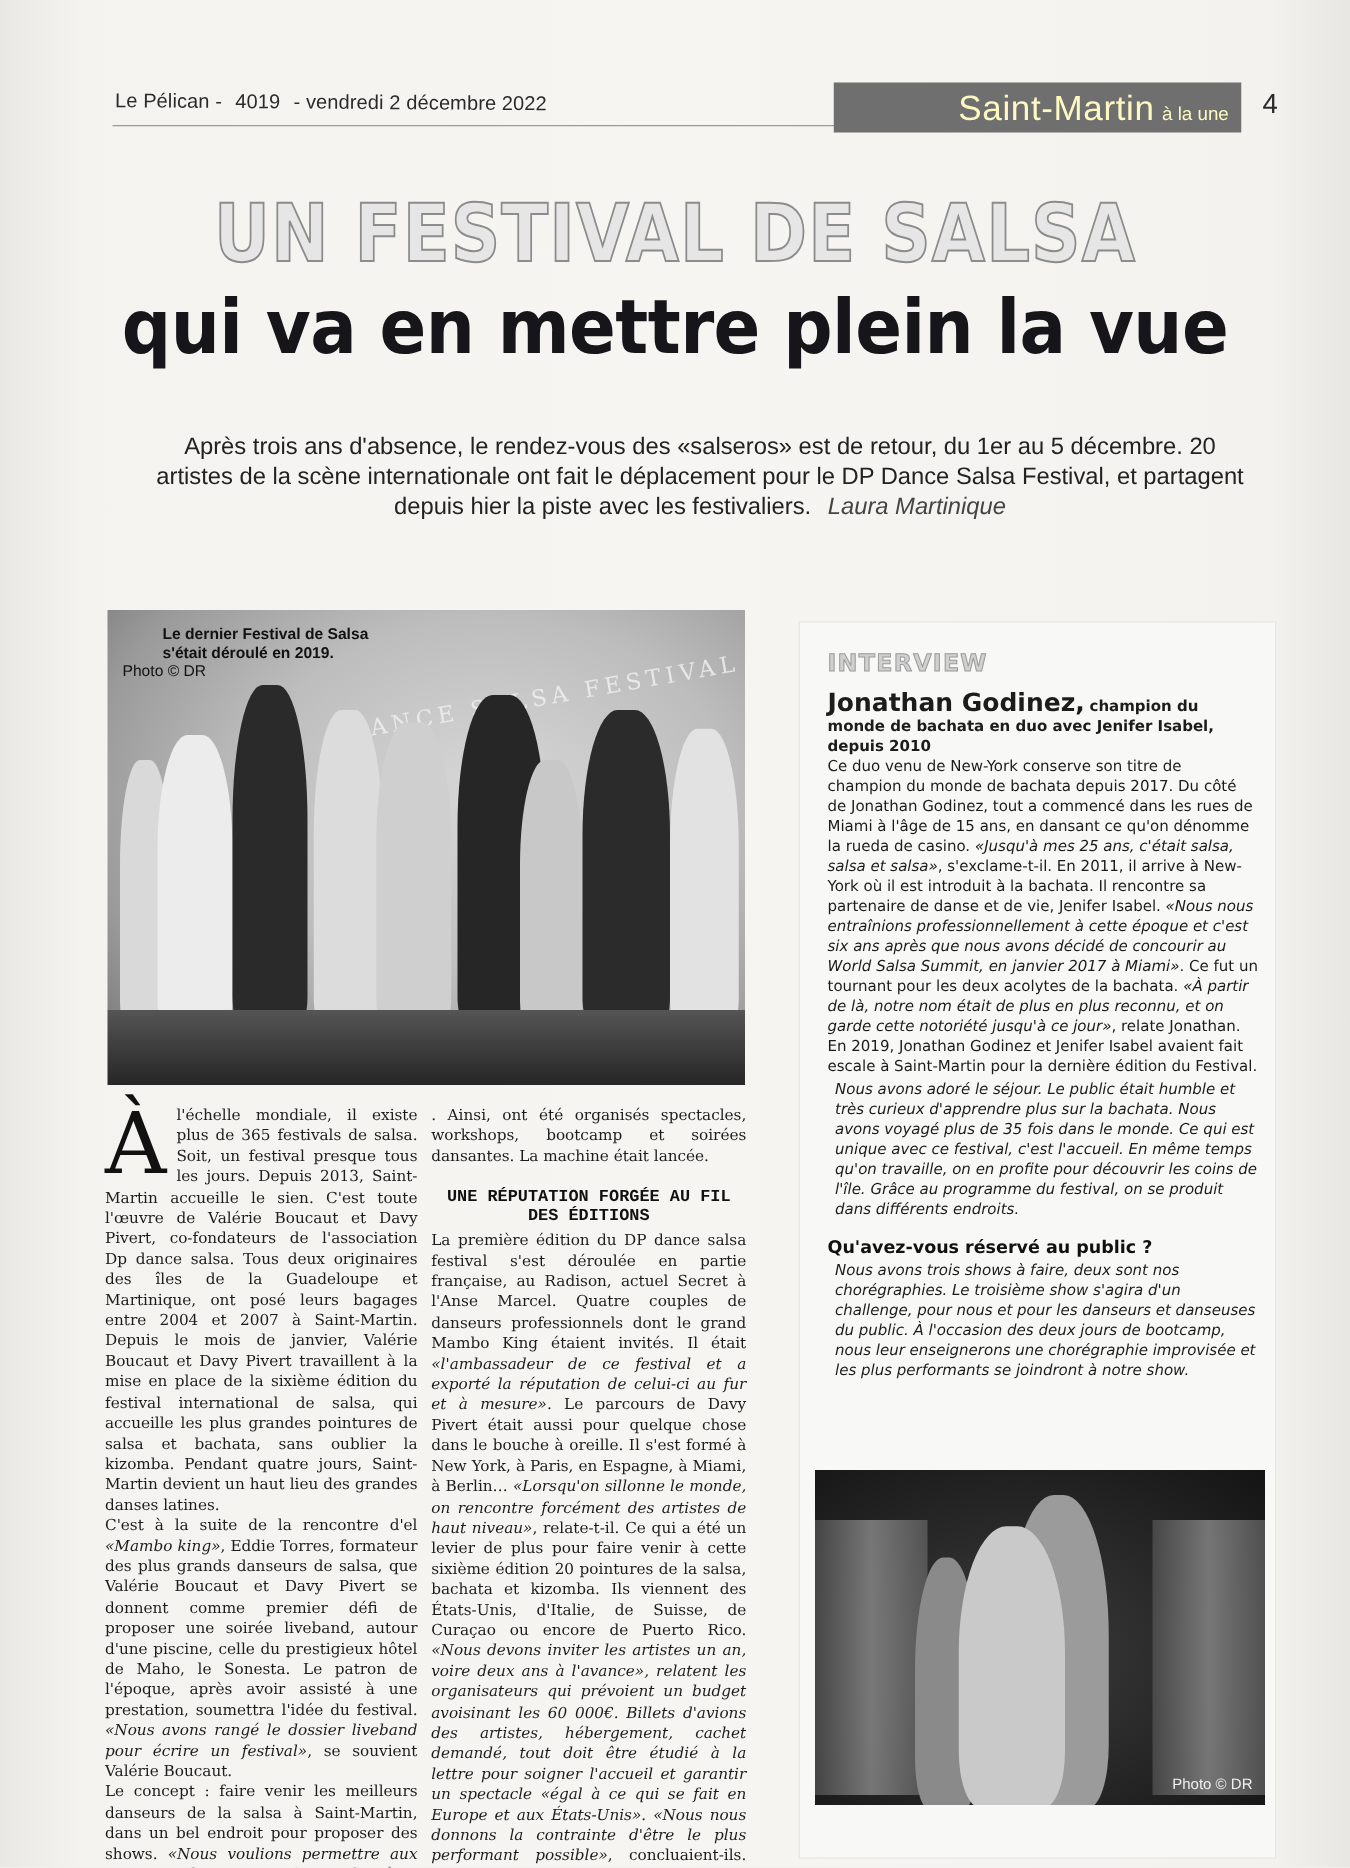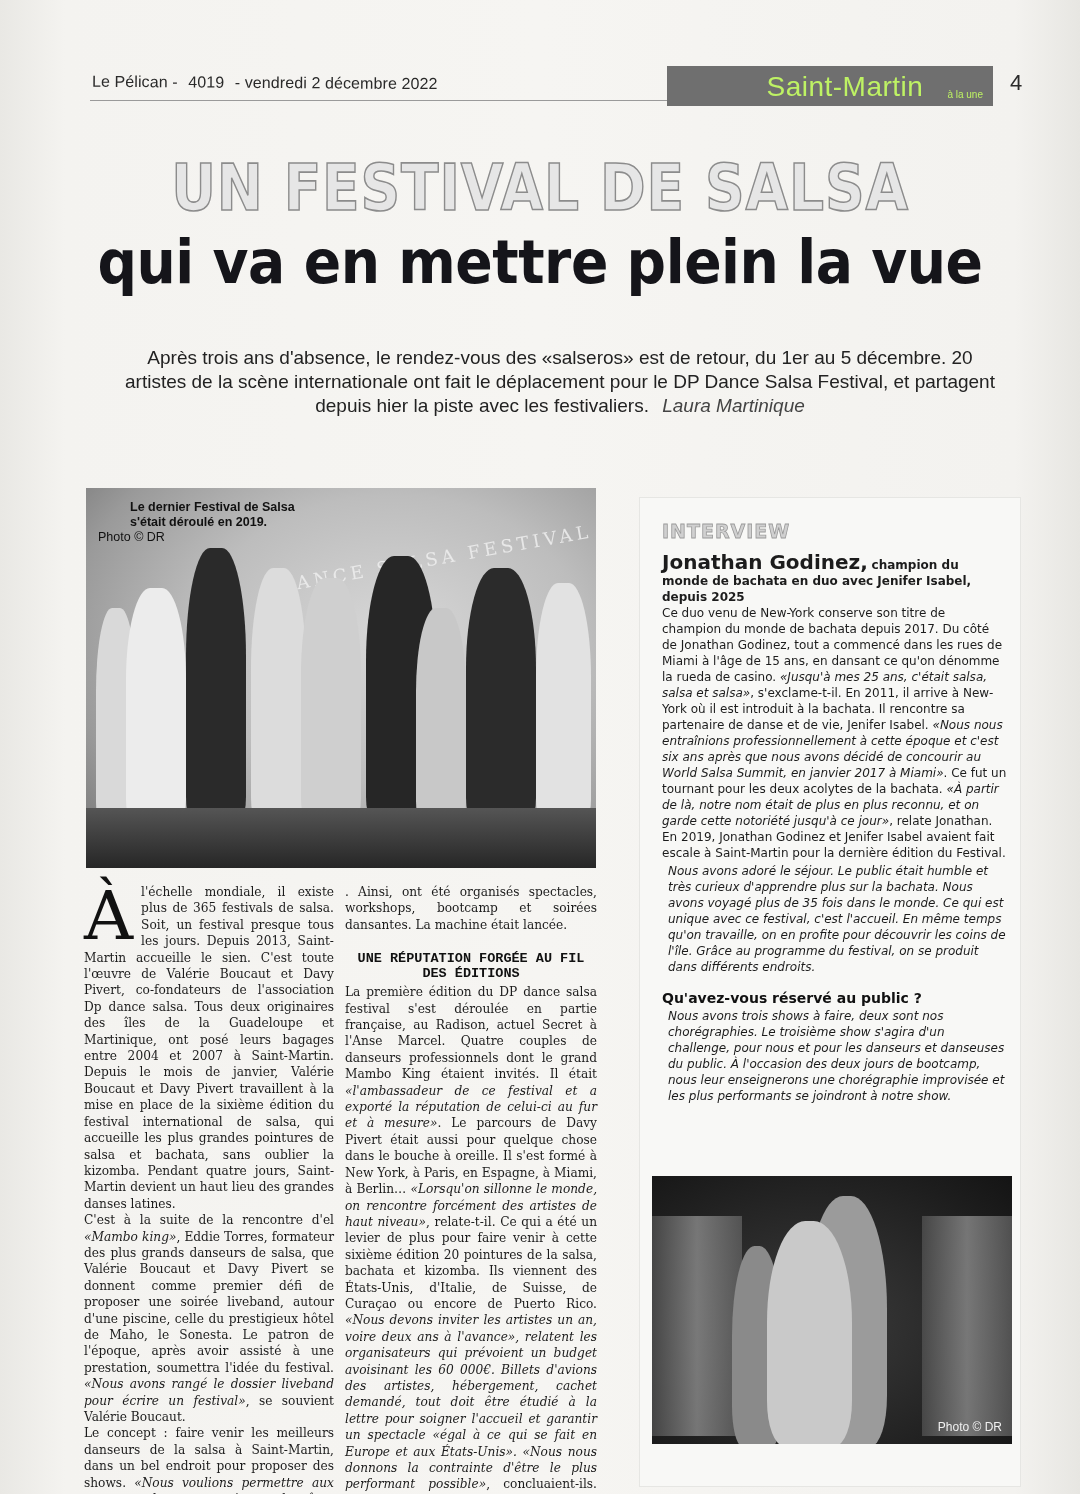--- a/index.html
+++ b/index.html
@@ -6,23 +6,23 @@
   html, body { width: 1080px; height: 1494px; background: #f2f1ee; overflow: hidden; }
   body { position: relative; font-family: "Liberation Sans", sans-serif; color: #1b1b1b; }
   .page { position: absolute; left: 0; top: 0; width: 1080px; height: 1494px;
           background: linear-gradient(90deg, #e9e8e4 0%, #f4f3f0 6%, #f6f5f2 50%, #f3f2ef 94%, #e7e6e2 100%); }
 
   
   .hdr-left { position: absolute; left: 92px; top: 74px; font-size: 16px; color: #2a2a2a; letter-spacing: 0.1px; transform: rotate(0.4deg); }
   .hdr-left span { margin-right: 6px; }
   .hdr-rule { position: absolute; left: 90px; top: 100px; width: 580px; height: 1px; background: #9a9a9a; }
   .hdr-section { position: absolute; left: 667px; top: 66px; width: 326px; height: 40px; background: #6f6f6f;
-                 color: #bef264; display: flex; align-items: flex-end; justify-content: flex-end; padding: 0 10px 5px 0; }
+                 color: #fef9c3; display: flex; align-items: flex-end; justify-content: flex-end; padding: 0 10px 5px 0; }
   .hdr-section .big { font-size: 28px; font-weight: 300; letter-spacing: 0.5px; line-height: 1; }
-  .hdr-section .small { font-size: 10px; margin-left: 24px; line-height: 1.2; text-align: right; }
+  .hdr-section .small { font-size: 15px; margin-left: 6px; line-height: 1.2; text-align: right; }
   .hdr-page { position: absolute; left: 1010px; top: 70px; font-size: 22px; color: #2a2a2a; }
 
   
   .h1-top { position: absolute; left: 0; width: 1080px; top: 156px; text-align: center; font-size: 64px; font-weight: 700;
             color: #e6e6e6; -webkit-text-stroke: 1.6px #8c8c8c; letter-spacing: 1px; line-height: 1;
             font-family: "DejaVu Sans", sans-serif; transform: scaleX(0.86); }
   .h1-bot { position: absolute; left: 0; width: 1080px; top: 232px; text-align: center; font-size: 60px; font-weight: 700;
             color: #15151a; line-height: 1; font-family: "DejaVu Sans", sans-serif; letter-spacing: -0.5px; transform: scaleX(0.92); }
 
   
@@ -129,21 +129,21 @@
     <p>
       <span>La première édition du DP dance salsa festival s'est déroulée en partie française, au Radison, actuel Secret à l'Anse Marcel. Quatre couples de danseurs professionnels dont le grand Mambo King étaient invités. Il était </span><i>«l'ambassadeur de ce festival et a exporté la réputation de celui-ci au fur et à mesure»</i><span>. Le parcours de Davy Pivert était aussi pour quelque chose dans le bouche à oreille. Il s'est formé à New York, à Paris, en Espagne, à Miami, à Berlin… </span><i>«Lorsqu'on sillonne le monde, on rencontre forcément des artistes de haut niveau»</i><span>, relate-t-il. Ce qui a été un levier de plus pour faire venir à cette sixième édition 20 pointures de la salsa, bachata et kizomba. Ils viennent des États-Unis, d'Italie, de Suisse, de Curaçao ou encore de Puerto Rico. </span><i>«Nous devons inviter les artistes un an, voire deux ans à l'avance», relatent les organisateurs qui prévoient un budget avoisinant les 60 000€. Billets d'avions des artistes, hébergement, cachet demandé, tout doit être étudié à la lettre pour soigner l'accueil et garantir un spectacle «égal à ce qui se fait en Europe et aux États-Unis». «Nous nous donnons la contrainte d'être le plus performant possible»</i><span>, concluaient-ils. Les organisateurs espèrent plus de 600 festivaliers.</span>
     </p>
   </div>
 
   <div class="interview">
     <div class="iv-label">INTERVIEW</div>
     <div class="iv-body">
       <div>
         <span class="iv-name">Jonathan Godinez,</span>
-        <span class="iv-role">champion du monde de bachata en duo avec Jenifer Isabel, depuis 2025</span><br>
+        <span class="iv-role">champion du monde de bachata en duo avec Jenifer Isabel, depuis 2010</span><br>
         <span>Ce duo venu de New-York conserve son titre de champion du monde de bachata depuis 2017. Du côté de Jonathan Godinez, tout a commencé dans les rues de Miami à l'âge de 15 ans, en dansant ce qu'on dénomme la rueda de casino. </span><i>«Jusqu'à mes 25 ans, c'était salsa, salsa et salsa»</i><span>, s'exclame-t-il. En 2011, il arrive à New-York où il est introduit à la bachata. Il rencontre sa partenaire de danse et de vie, Jenifer Isabel. </span><i>«Nous nous entraînions professionnellement à cette époque et c'est six ans après que nous avons décidé de concourir au World Salsa Summit, en janvier 2017 à Miami»</i><span>. Ce fut un tournant pour les deux acolytes de la bachata. </span><i>«À partir de là, notre nom était de plus en plus reconnu, et on garde cette notoriété jusqu'à ce jour»</i><span>, relate Jonathan. En 2019, Jonathan Godinez et Jenifer Isabel avaient fait escale à Saint-Martin pour la dernière édition du Festival.</span>
       </div>
       <div class="iv-a">Nous avons adoré le séjour. Le public était humble et très curieux d'apprendre plus sur la bachata. Nous avons voyagé plus de 35 fois dans le monde. Ce qui est unique avec ce festival, c'est l'accueil. En même temps qu'on travaille, on en profite pour découvrir les coins de l'île. Grâce au programme du festival, on se produit dans différents endroits.</div>
       <div class="iv-q">Qu'avez-vous réservé au public ?</div>
       <div class="iv-a">Nous avons trois shows à faire, deux sont nos chorégraphies. Le troisième show s'agira d'un challenge, pour nous et pour les danseurs et danseuses du public. À l'occasion des deux jours de bootcamp, nous leur enseignerons une chorégraphie improvisée et les plus performants se joindront à notre show.</div>
     </div>
   </div>
 
   <div class="photo2">
     <div class="curtain" style="left:0;"></div>

